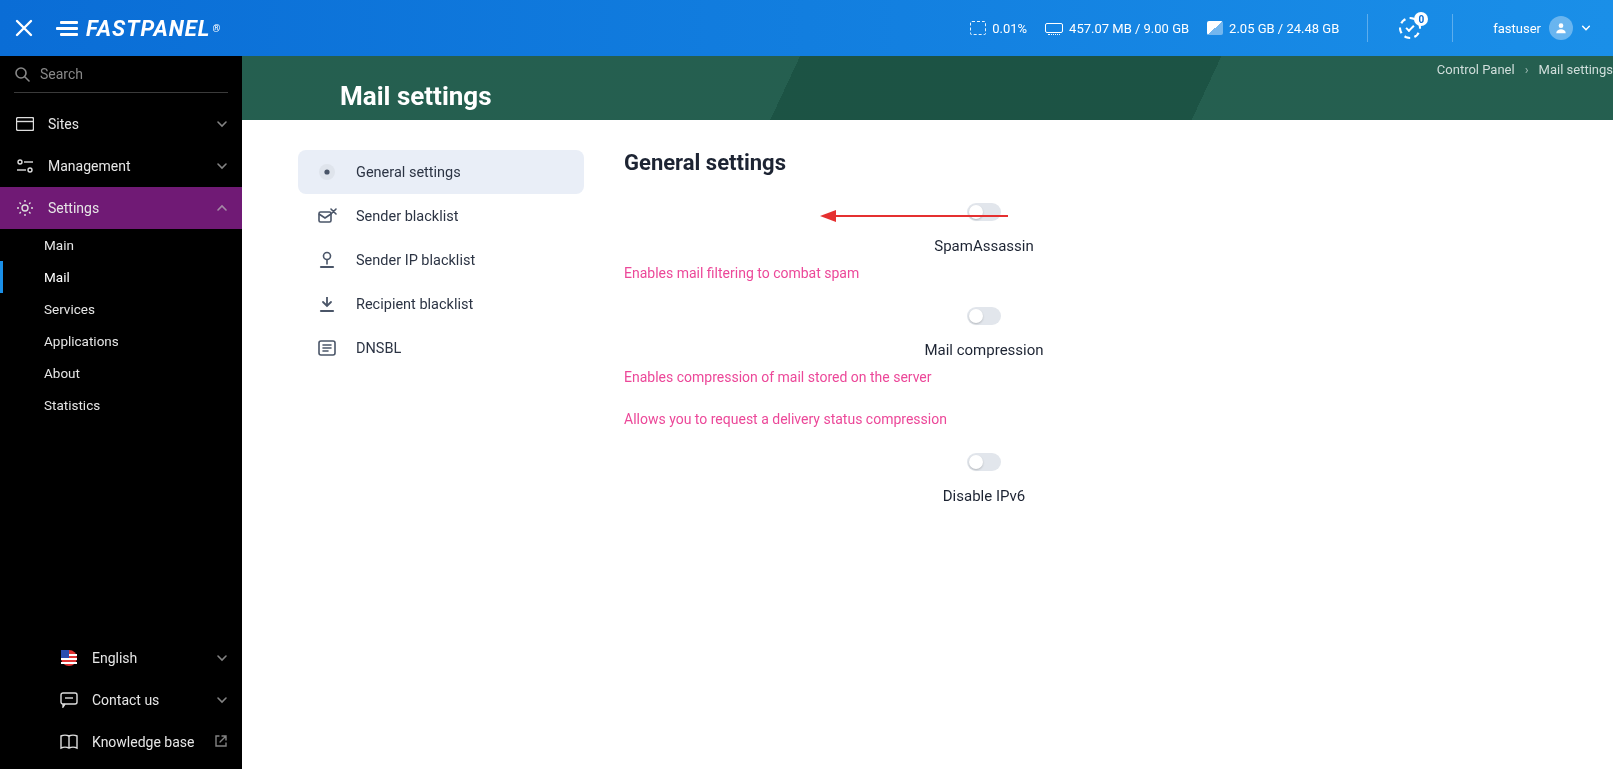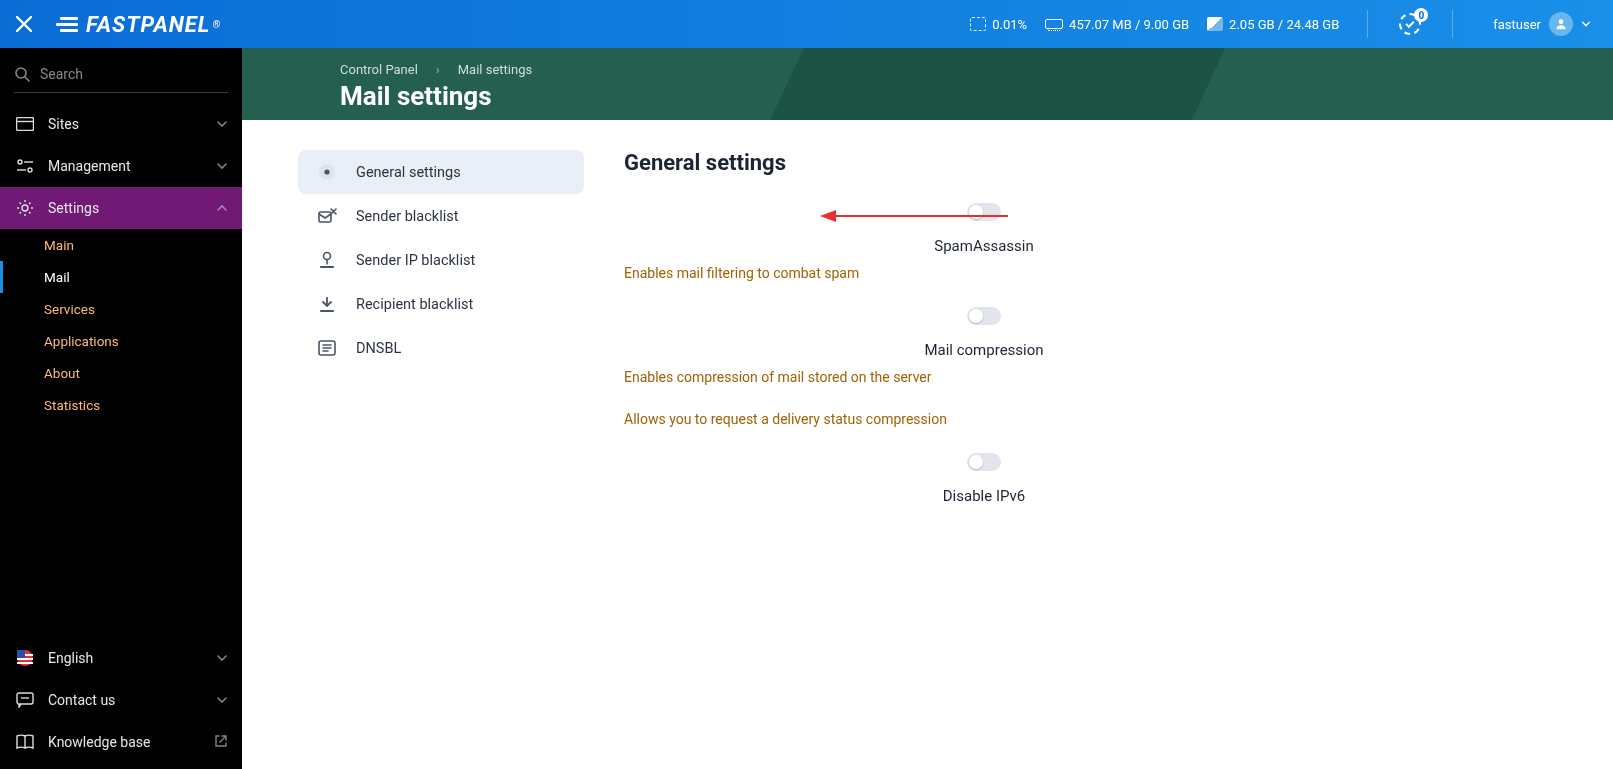--- a/index.html
+++ b/index.html
@@ -1,19 +1,19 @@
 <!DOCTYPE html>
 <html><head>
 <meta charset="utf-8">
 <style>
 * { margin:0; padding:0; box-sizing:border-box; font-family:-apple-system,BlinkMacSystemFont,'Segoe UI',Roboto,Arial,sans-serif; }
 body { background:#fff; width:1613px; height:769px; overflow:hidden; position:relative; }
 
 
-.topbar { height:48px; background:linear-gradient(90deg,#0a6dd6 0%,#1a8fe8 100%); display:flex; align-items:center; color:#fff; position:relative; z-index:10; }
+.topbar { height:56px; background:linear-gradient(90deg,#0a6dd6 0%,#1a8fe8 100%); display:flex; align-items:center; color:#fff; position:relative; z-index:10; }
 .topbar-close { width:48px; height:48px; display:flex; align-items:center; justify-content:center; cursor:pointer; }
 .topbar-logo { display:flex; align-items:center; margin-left:8px; font-weight:700; font-style:italic; font-size:22px; letter-spacing:1px; }
 .topbar-logo .bars { display:flex; flex-direction:column; gap:3px; margin-right:8px; }
 .topbar-logo .bars span { display:block; height:3px; background:#fff; border-radius:1px; }
 .topbar-logo .bars span:nth-child(1){width:18px; margin-left:4px;}
 .topbar-logo .bars span:nth-child(2){width:22px;}
 .topbar-logo .bars span:nth-child(3){width:18px; margin-left:4px;}
 .topbar-logo sup { font-size:10px; margin-left:2px; vertical-align:top; }
 .topbar-spacer { flex:1; }
 .topbar-stats { display:flex; align-items:center; gap:18px; font-size:13px; padding-right:10px; }
@@ -38,48 +38,48 @@
 .search-box { display:flex; align-items:center; gap:10px; border-bottom:1px solid #3a3a3a; padding:4px 0 10px; }
 .search-box input { background:transparent; border:none; color:#bbb; font-size:14px; outline:none; flex:1; }
 .search-box input::placeholder { color:#888; }
 .nav { list-style:none; }
 .nav-item { display:flex; align-items:center; height:42px; padding:0 14px; cursor:pointer; color:#e6e6e6; font-size:14px; }
 .nav-item .ni-icon { width:22px; height:18px; margin-right:12px; display:flex; align-items:center; justify-content:center; }
 .nav-item .ni-label { flex:1; }
 .nav-item .ni-chev { opacity:0.7; }
 .nav-item.group-active { background:#701a75; }
 .nav-sub { list-style:none; }
-.nav-sub li { height:32px; display:flex; align-items:center; padding-left:44px; font-size:13.5px; color:#fdba74; cursor:pointer; }
+.nav-sub li { height:32px; display:flex; align-items:center; padding-left:44px; font-size:13.5px; color:#e5e5e5; cursor:pointer; }
 .nav-sub li.active { color:#fff; position:relative; }
 .nav-sub li.active::before { content:""; position:absolute; left:0; top:0; bottom:0; width:3px; background:#1a8fe8; }
-.sidebar-bottom { margin-top:auto; padding-bottom:6px; }
+.sidebar-bottom { margin-top:auto; padding-bottom:6px;padding-left:44px; }
 .sidebar-bottom .nav-item { height:42px; }
 .ext-icon { margin-left:auto; opacity:0.7; }
 
 
 .page-header { position:absolute; left:242px; top:48px; right:0; height:72px; background:#1e5a4a; background-image:linear-gradient(115deg, rgba(255,255,255,0.03) 0 40%, rgba(0,0,0,0.08) 40% 70%, rgba(255,255,255,0.03) 70%); padding:14px 0 0 98px; color:#fff; }
-.breadcrumb { font-size:13px; color:#d0dedb; display:flex; align-items:center; gap:18px; }
+.breadcrumb { font-size:13px; color:#d0dedb; display:flex; align-items:center; gap:10px;justify-content:flex-end; }
 .breadcrumb .bc-sep { opacity:0.7; }
 .page-title { font-size:26px; font-weight:700; margin-top:4px; }
 
 
 .content { position:absolute; left:242px; top:120px; right:0; bottom:0; background:#fff; padding:30px 0 0 56px; display:flex; gap:40px; }
 .tabsnav { width:286px; }
 .tabitem { height:44px; display:flex; align-items:center; padding:0 18px; border-radius:8px; cursor:pointer; color:#2c3444; font-size:14.5px; gap:18px; }
 .tabitem.active { background:#e9eef7; }
 .tabitem .ti-icon { width:22px; height:22px; display:flex; align-items:center; justify-content:center; color:#5b6576; }
 
 .settings-pane { flex:1; padding-right:60px; max-width:780px; }
 .sp-title { font-size:22px; font-weight:700; color:#1d2433; margin-bottom:28px; }
 .setting { margin-bottom:26px; }
 .setting-row { display:flex; align-items:center; gap:16px;flex-direction:column; }
 .toggle { width:34px; height:18px; border-radius:10px; background:#e2e6ec; position:relative; cursor:pointer; flex-shrink:0; }
 .toggle::after { content:""; position:absolute; width:14px; height:14px; border-radius:50%; background:#fff; top:2px; left:2px; box-shadow:0 1px 2px rgba(0,0,0,0.2); }
 .setting-label { font-size:15px; color:#1d2433; }
-.setting-desc { font-size:14px; color:#a16207; margin-top:10px; }
+.setting-desc { font-size:14px; color:#ec4899; margin-top:10px; }
 
 
 .arrow { position:absolute; left:820px; top:206px; width:190px; height:20px; pointer-events:none; }
 .arrow svg { width:100%; height:100%; }
 
 
 .chev-down { width:12px; height:12px; }
 </style>
 </head>
 <body>

